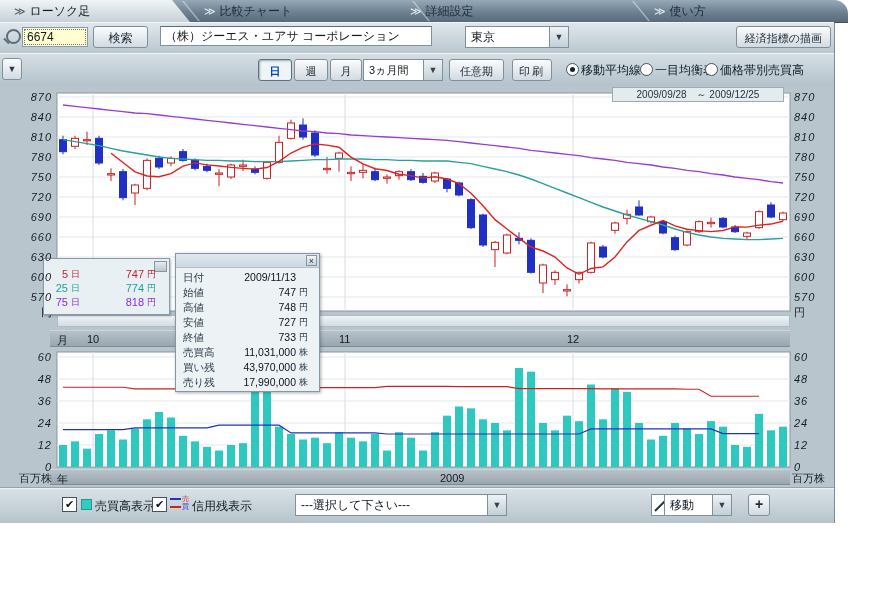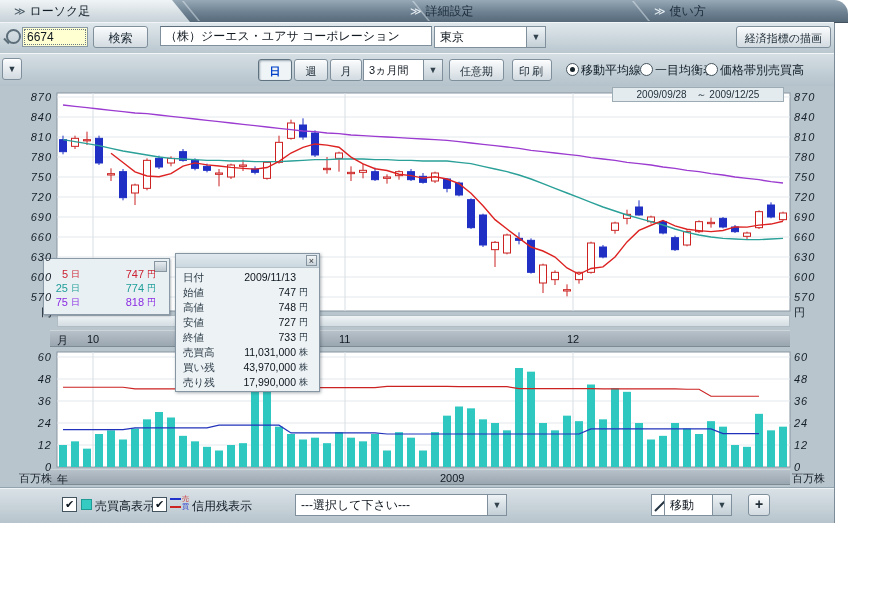--- a/index.html
+++ b/index.html
@@ -20,21 +20,21 @@
   .btn.pressed{background:#eff4f7;border-color:#5f7280;color:#0040c8;font-weight:bold;box-shadow:inset 1px 1px 2px rgba(60,80,95,.45);}
   .inputbox{position:absolute;height:20px;background:#ffffff;border:1px solid #7f909c;border-top-color:#5d6f7c;font-size:12px;color:#101820;padding:0 4px;box-sizing:border-box;font-family:inherit;}
   .selectbox{position:absolute;height:22px;background:#ffffff;border:1px solid #7f909c;box-sizing:border-box;font-size:12px;color:#101820;cursor:pointer;}
   .selectbox .selval{position:absolute;left:5px;top:0;line-height:20px;white-space:nowrap;}
   .selectbox .dd{position:absolute;right:0;top:0;bottom:0;width:18px;background:linear-gradient(180deg,#eef3f6,#c3cfd6);border-left:1px solid #7f909c;color:#33434e;font-size:9px;text-align:center;line-height:20px;}
   #magnifier{position:absolute;left:6px;top:7px;width:11px;height:11px;border:2px solid #5c6e7a;border-radius:50%;}
   #magnifier:after{content:"";position:absolute;left:-5px;top:9px;width:7px;height:2px;background:#5c6e7a;transform:rotate(45deg);}
   #code-input{left:22px;top:5px;width:66px;height:20px;background:#ffffd2;border:1px solid #8a9aa4;outline:1px dotted #6a7a84;outline-offset:-3px;}
   #search-btn{left:93px;top:4px;width:55px;}
   #name-input{left:160px;top:4px;width:272px;}
-  #exchange-select{left:434px;top:4px;width:112px;}
+  #exchange-select{left:465px;top:4px;width:104px;}
   #econ-btn{left:736px;top:4px;width:95px;font-size:11px;}
   #mini-arrow{left:2px;top:5px;width:20px;height:22px;font-size:9px;color:#2c3c48;line-height:20px;}
   #btn-daily{left:258px;top:6px;width:34px;font-size:11px;}
   #btn-weekly{left:294px;top:6px;width:34px;font-size:11px;}
   #btn-monthly{left:330px;top:6px;width:32px;font-size:11px;}
   #range-select{left:363px;top:6px;width:80px;font-size:11px;}
   #btn-period{left:449px;top:6px;width:55px;font-size:11px;}
   #btn-print{left:512px;top:6px;width:40px;font-size:11px;letter-spacing:2px;}
   .radio-item{position:absolute;top:9px;height:16px;cursor:pointer;}
   .radio-circle{position:absolute;left:0;top:1px;width:11px;height:11px;border:1px solid #44545e;border-radius:50%;background:#ffffff;}
@@ -85,20 +85,21 @@
   #move-select{left:664px;top:6px;width:68px;}
   #plus-btn{position:absolute;left:748px;top:6px;width:22px;height:22px;font-size:14px;line-height:19px;font-weight:bold;color:#202c36;}
 </style>
 </head>
 <body>
 
 <div id="app">
 
   <div id="tabbar">
     <div class="tab active" id="tab1" style="left:0;width:190px;"><span class="tabicon">≫</span><span>ローソク足</span></div>
+    <div class="tab" id="tab2" style="left:190px;width:230px;"><span class="tabicon">≫</span><span>比較チャート</span></div>
     <div class="tab" id="tab3" style="left:396px;width:220px;"><span class="tabicon">≫</span><span>詳細設定</span></div>
     <div class="tab" id="tab4" style="left:640px;width:190px;"><span class="tabicon">≫</span><span>使い方</span></div>
     <div class="tabdiv" style="left:190px;"></div>
     <div class="tabdiv" style="left:420px;"></div>
     <div class="tabdiv" style="left:640px;"></div>
   </div>
 
   <div class="toolbar" id="toolbar1">
     <span id="magnifier"></span>
     <input class="inputbox" id="code-input" value="6674" style="">

